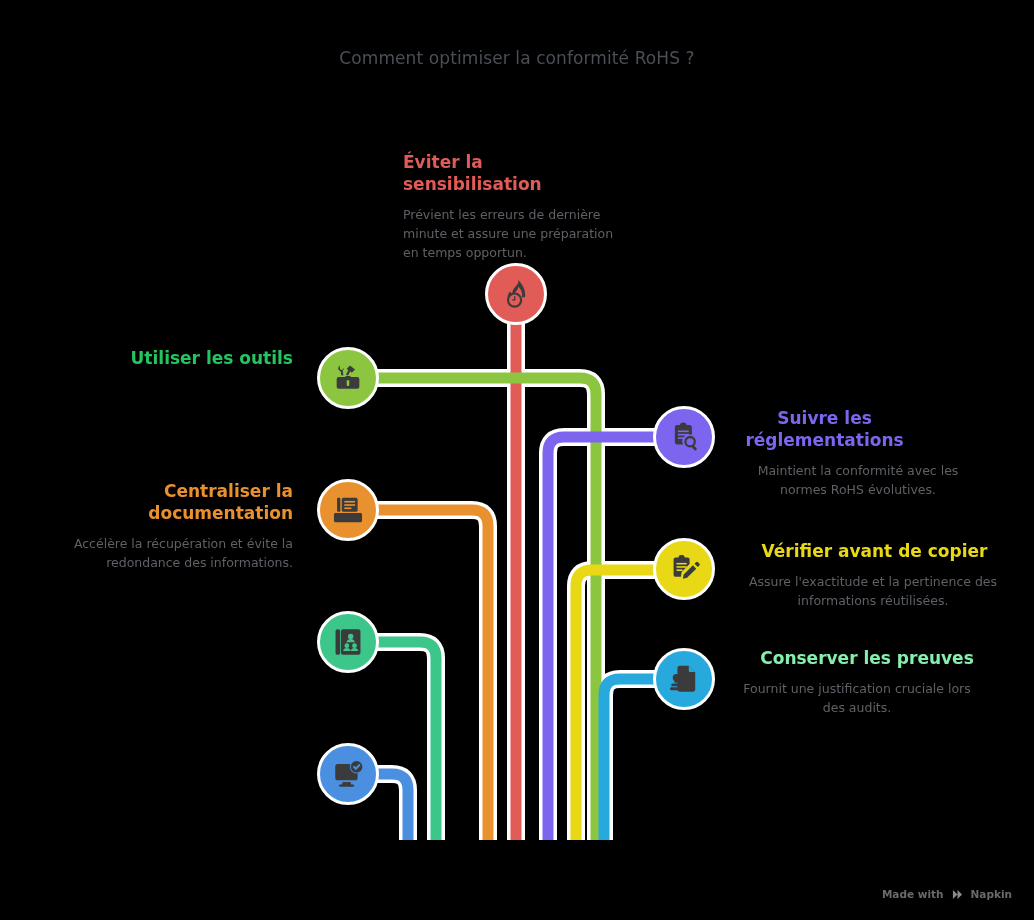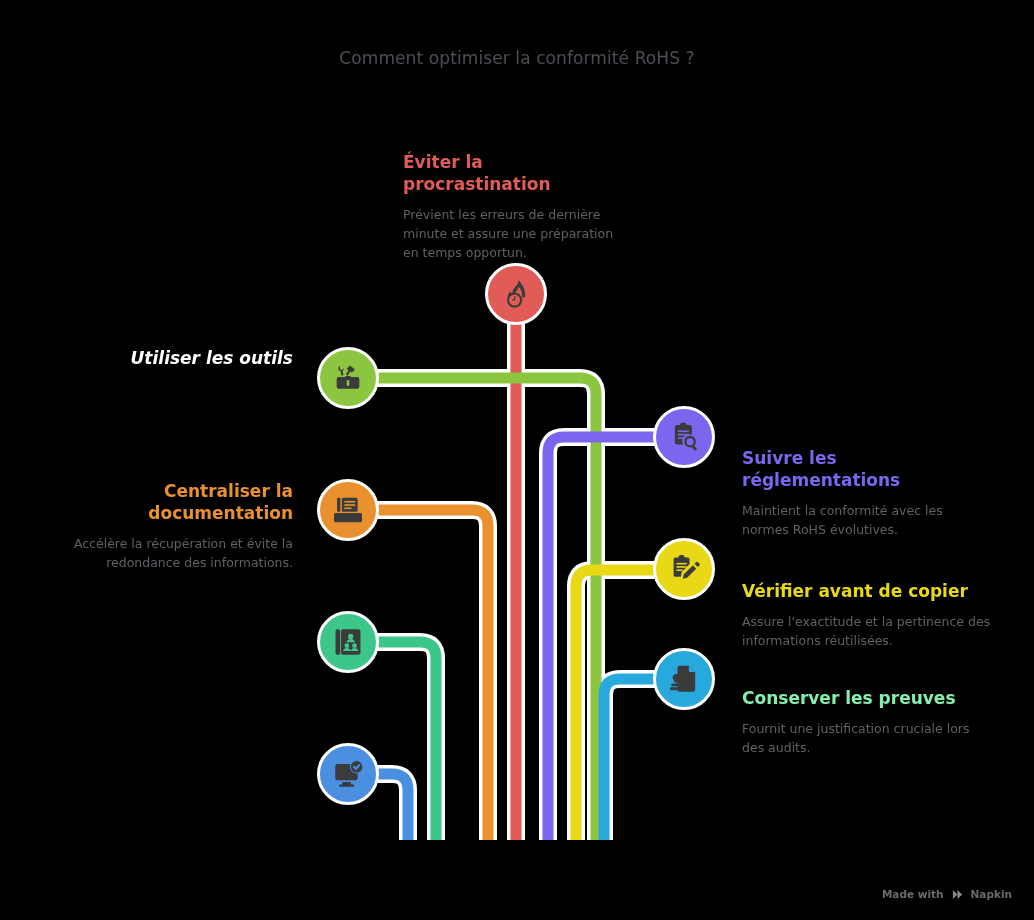--- a/index.html
+++ b/index.html
@@ -21,21 +21,21 @@
   .node svg{width:34px;height:34px;display:block;}
 
   .blk{position:absolute;z-index:6;}
   .blk .ttl{
     font-size:17px;font-weight:bold;line-height:1.28;margin:0 0 9px 0;
   }
   .blk .dsc{
     font-size:12.5px;line-height:1.55;color:#5d6166;margin:0;
   }
   .left{text-align:right;}
-  .right{text-align:left;margin-top:40px;}
+  .right{text-align:center;}
 
   #title{
     position:absolute;left:0;top:48px;width:1034px;text-align:center;
     font-size:17px;color:#4a4f55;font-weight:normal;letter-spacing:.1px;
   }
 
   #wm{
     position:absolute;right:22px;bottom:20px;
     display:flex;align-items:flex-end;gap:8px;
     color:#6a6a6a;font-size:10.5px;font-weight:bold;
@@ -190,26 +190,26 @@
         <path d="M9 2.6h6.4l4.5 4.5v12.3c0 .9-.75 1.6-1.65 1.6H9c-.9 0-1.65-.7-1.65-1.6V4.2c0-.9.75-1.6 1.65-1.6z"></path>
         <path d="M15.4 2.6 19.9 7.1h-3.6a.9.9 0 0 1-.9-.9z" fill="#27a9dd"></path>
         <path d="M6.5 8.4c1.4 0 2.5 1.15 2.5 2.55 0 1-.5 1.6-.85 2.1-.3.4-.45.65-.45 1.05v.55h-2.4v-.55c0-.4-.15-.65-.45-1.05-.35-.5-.85-1.1-.85-2.1 0-1.4 1.1-2.55 2.5-2.55z"></path>
         <rect x="3.1" y="15.2" width="6.8" height="1.9" rx="0.6"></rect>
         <rect x="2.2" y="17.8" width="8.6" height="2.1" rx="0.7"></rect>
       </svg>
     </span>
   </div>
 
   <div class="blk left" style="left:365px;top:152px;width:260px;text-align:left;">
-    <div class="ttl" style="color:#e15b57;padding-left:38px;">Éviter la procrastination</div>
+    <div class="ttl" style="color:#e15b57;padding-left:38px;">Éviter la sensibilisation</div>
     <div class="dsc" style="padding-left:38px;width:228px;">Prévient les erreurs de dernière minute et assure une préparation en temps opportun.</div>
   </div>
 
   <div class="blk left" style="left:40px;top:348px;width:253px;">
-    <div class="ttl" style="color:#ffffff;font-style:italic;">Utiliser les outils</div>
+    <div class="ttl" style="color:#22c55e;">Utiliser les outils</div>
   </div>
 
   <div class="blk left" style="left:40px;top:481px;width:253px;">
     <div class="ttl" style="color:#e8912e;">Centraliser la documentation</div>
     <div class="dsc">Accélère la récupération et évite la redondance des informations.</div>
   </div>
 
 
 
   <div class="blk right" style="left:742px;top:408px;width:240px;">

